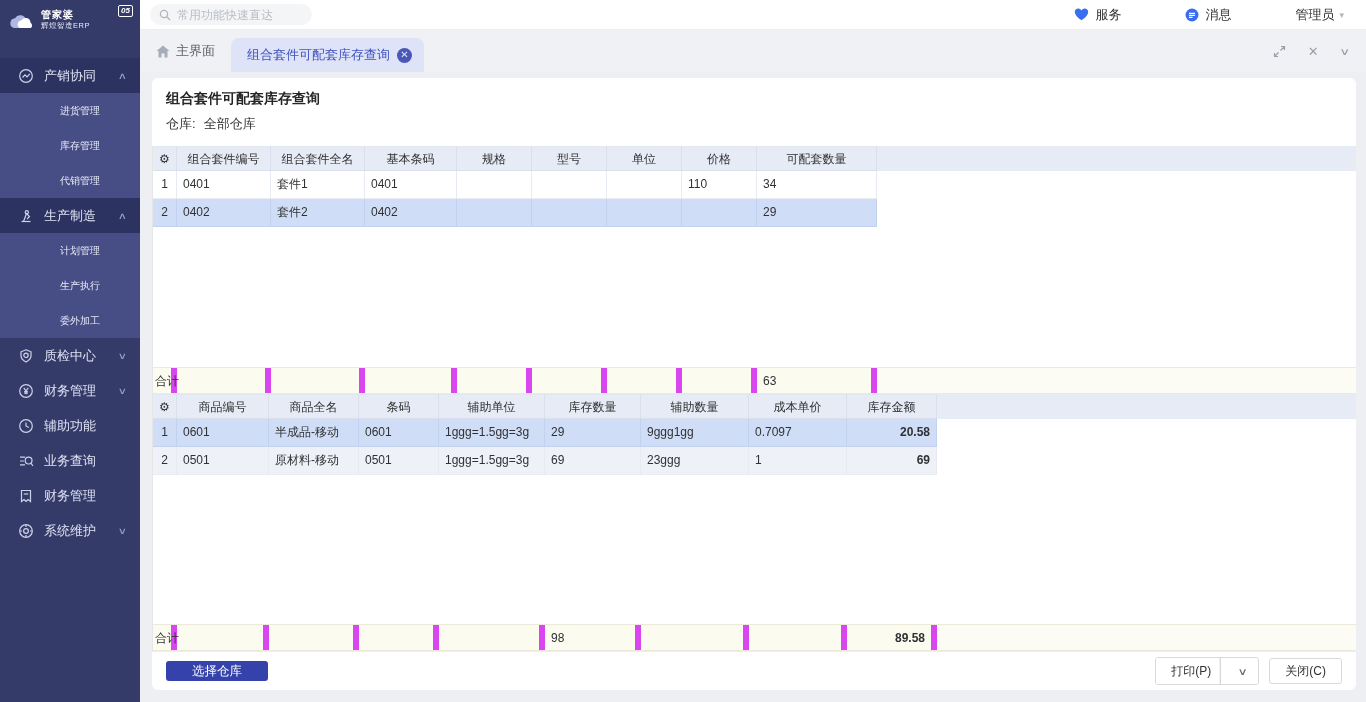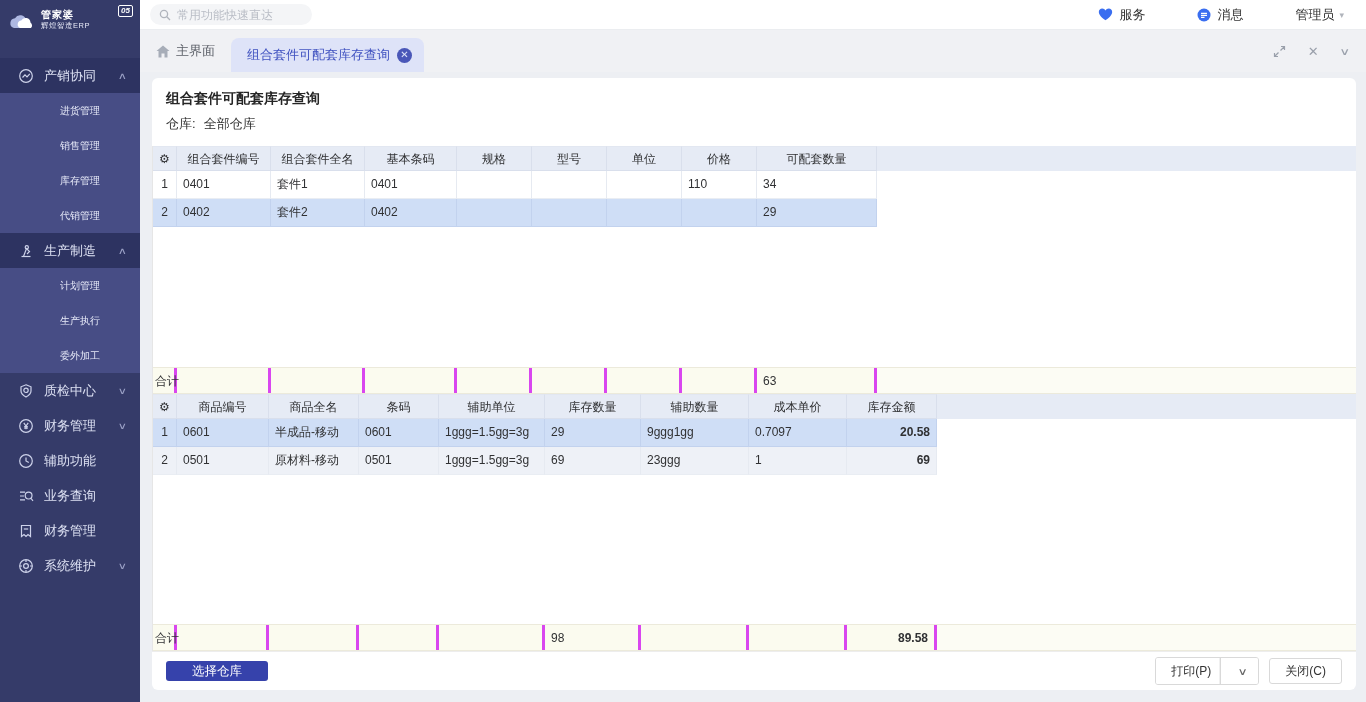--- a/index.html
+++ b/index.html
@@ -25,21 +25,21 @@
   .submenu .menu-item { padding-left:60px; font-size:10px; color:#e6e9f8; }
 
   
   .topbar { position:absolute; left:140px; top:0; width:1226px; height:30px; background:#fff;
     border-bottom:1px solid #ebedf0; display:flex; align-items:center; }
   .search-pill { margin-left:10px; width:162px; height:21px; border-radius:11px; background:#f4f5f7;
     display:flex; align-items:center; padding:0 9px; }
   .search-pill input { border:none; outline:none; background:transparent; font-size:12px; width:120px;
     color:#666; font-family:inherit; }
   .search-pill input::placeholder { color:#b9bdc6; }
-  .topbar-right { margin-left:auto; display:flex; align-items:center; gap:0; }
+  .topbar-right { margin-left:auto; display:flex; align-items:center; gap:12px; }
   .tb-item { display:flex; align-items:center; gap:6px; font-size:13px; color:#333; cursor:pointer; margin-right:52px; }
   .tb-user { display:flex; align-items:center; gap:5px; font-size:13px; color:#333; cursor:pointer; margin-right:22px; }
   .tb-caret { color:#b0b4bc; font-size:9px; }
 
   
   .tabbar { position:absolute; left:140px; top:30px; width:1226px; height:42px; background:#f0f1f4;
     display:flex; align-items:flex-end; }
   .tab-home { display:flex; align-items:center; gap:6px; font-size:13px; color:#5a5e66;
     height:42px; padding:0 16px 0 16px; cursor:pointer; }
   .tab-active { display:flex; align-items:center; gap:7px; height:34px; background:#dee3f8;
@@ -66,21 +66,21 @@
   .dr { height:28px; cursor:pointer; }
   .dr .td { line-height:27px; color:#303133; border-right:1px solid #e6eaf1; border-bottom:1px solid #e9edf3; text-align:left; }
   .dr .num { text-align:center; padding:0 2px; }
   .dr .amt { text-align:right; }
   .row-sel .td { background:#cfdef6; border-right-color:#c2d2ee; border-bottom-color:#c2d2ee; }
   .row-alt .td { background:#eef1f7; }
   .filler { background:#fff; }
   .f1 { height:140px; }
   .f2 { height:149px; }
   .total { display:flex; height:27px; background:#fbfbef; border-top:1px solid #eceadb; border-bottom:1px solid #eceadb; }
-  .total .td { line-height:26px; color:#303133; border-right:3px solid #d946ef; }
+  .total .td { line-height:26px; color:#303133; border-right:6px solid #d946ef; }
   .total .stretch { flex:1; border-right:none; background:#fcfcf4; }
   .red { color:#f4554d; }
   .amt { text-align:right;font-weight:bold; }
   
   .c1-0{width:24px;flex:none} .c1-1{width:94px;flex:none} .c1-2{width:94px;flex:none}
   .c1-3{width:92px;flex:none} .c1-4{width:75px;flex:none} .c1-5{width:75px;flex:none}
   .c1-6{width:75px;flex:none} .c1-7{width:75px;flex:none} .c1-8{width:120px;flex:none}
   
   .c2-0{width:24px;flex:none} .c2-1{width:92px;flex:none} .c2-2{width:90px;flex:none}
   .c2-3{width:80px;flex:none} .c2-4{width:106px;flex:none} .c2-5{width:96px;flex:none}
@@ -126,23 +126,20 @@
         <circle cx="8" cy="8" r="6.3"></circle>
           <polyline points="4.5,9.5 7,6.8 9,8.8 11.8,5.8"></polyline>
       </svg>
     </span>
     <span class="m-label">产销协同</span>
     <span class="m-chev">∧</span>
   </div>
   <div class="submenu">
     <div class="menu-item">
         <span>进货管理</span>
-      </div>
-    <div class="menu-item">
-        <span>销售管理</span>
       </div>
     <div class="menu-item">
         <span>库存管理</span>
       </div>
     <div class="menu-item">
         <span>代销管理</span>
       </div>
   </div>
 
   <div class="menu-group expanded">

